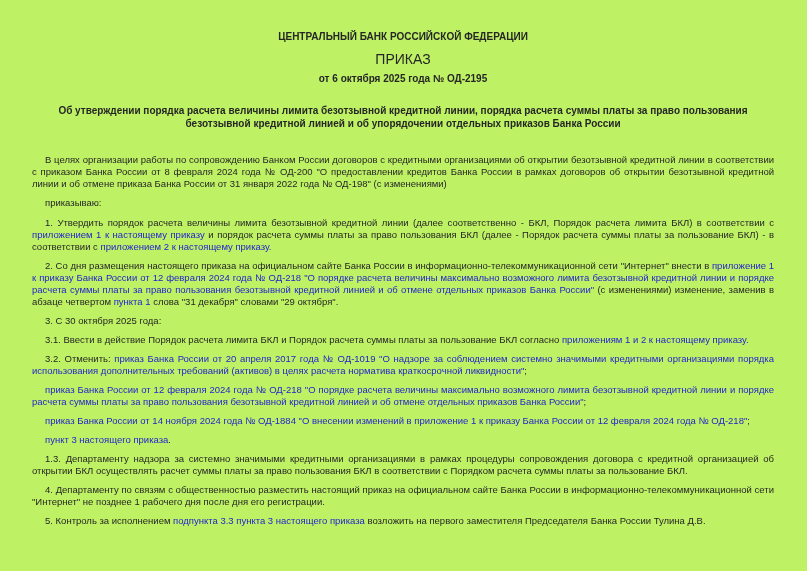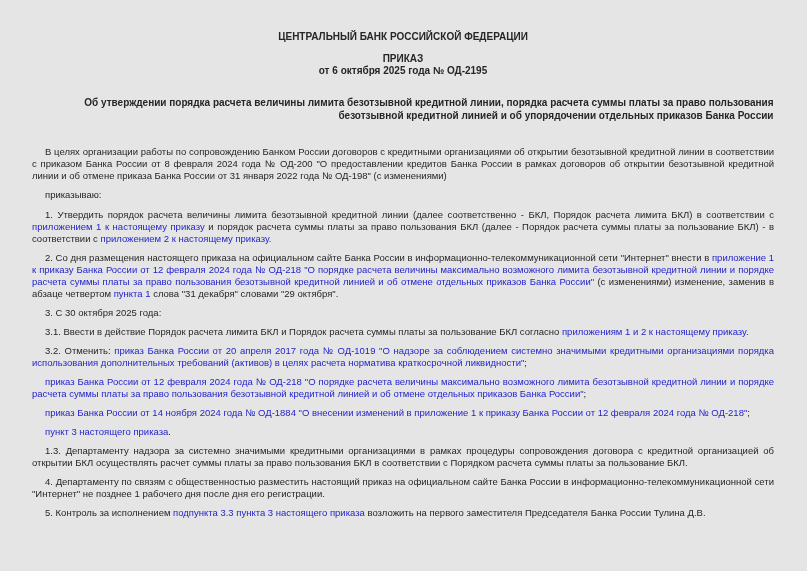--- a/index.html
+++ b/index.html
@@ -11,49 +11,49 @@
     width: 807px;
     height: 571px;
     overflow: hidden;
     font-family: "Liberation Sans", sans-serif;
   }
   .page {
     box-sizing: border-box;
     width: 807px;
     height: 571px;
     padding: 31px 33px 0 32px;
-    background: #e5e5e5;
+    background: #bef264;
     color: #262626;
     font-size: 9.5px;
   }
   .doc-header { text-align: center; }
   .h-org {
     font-weight: bold;
     font-size: 10px;
     line-height: 12px;
     margin-bottom: 10px;
   }
   .h-type {
-    font-weight: bold;
-    font-size: 10px;
+    font-weight: normal;
+    font-size: 14px;
     line-height: 12px;
-    margin-bottom: 0;
+    margin-bottom: 8px;
   }
   .h-date {
     font-weight: bold;
     font-size: 10px;
     line-height: 12px;
   }
   .h-title {
     font-weight: bold;
     font-size: 10px;
     line-height: 12.5px;
     margin: 20px auto 0;
     max-width: 741px;
-    text-align: right;
+    text-align: center;
   }
   .doc-body { margin-top: 24px; }
   .para {
     margin: 0 0 7px 0;
     text-indent: 13px;
     text-align: justify;
     line-height: 12px;
     color: #262626;
   }
   .para.tight { margin-bottom: 8px; }

